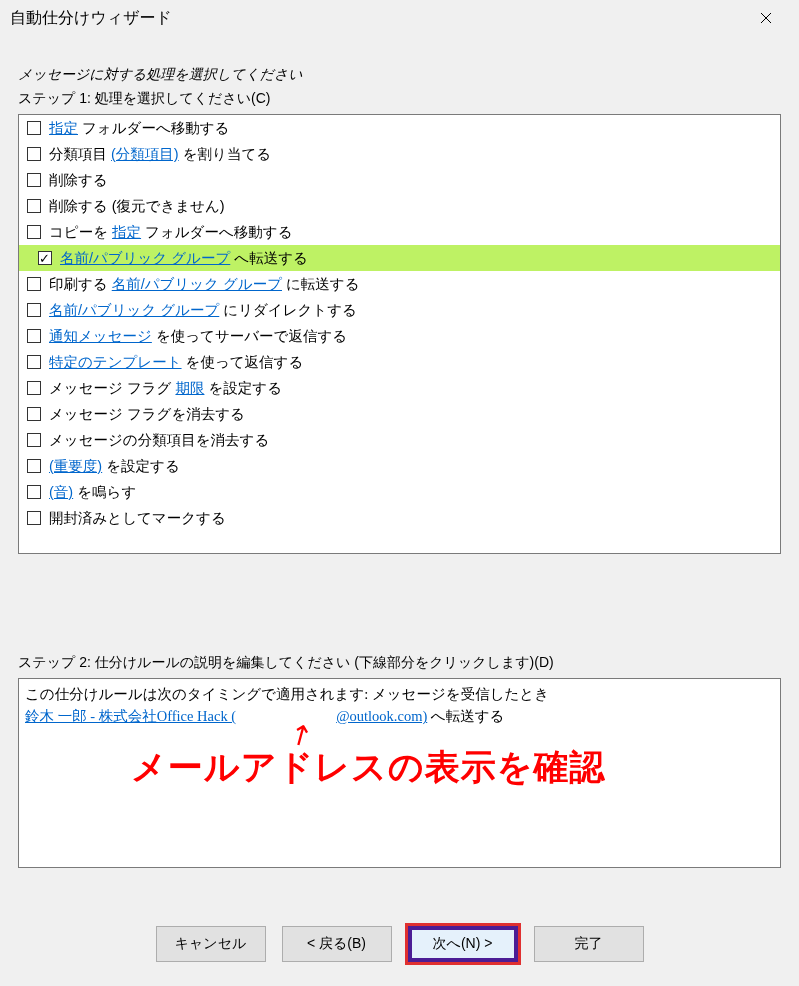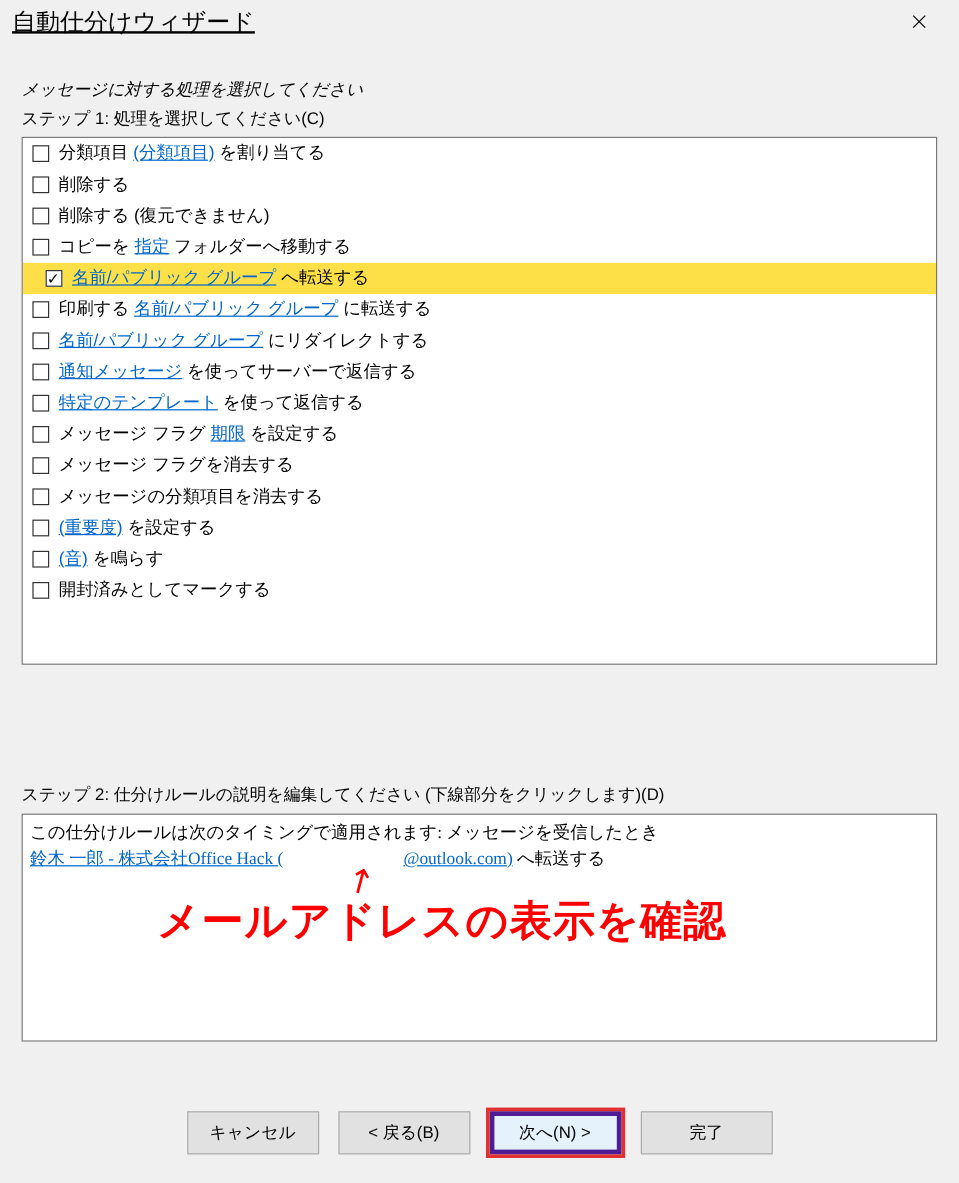--- a/index.html
+++ b/index.html
@@ -13,21 +13,21 @@
     overflow: hidden;
     color: #000;
   }
   .titlebar {
     display: flex;
     align-items: center;
     height: 36px;
     padding: 0 10px;
     background: #f0f0f0;
   }
-  .titlebar .title { flex: 1; font-size: 20px; text-decoration: underline; }
+  .titlebar .title { flex: 1; font-size: 16px; }
   .close-btn {
     width: 46px;
     height: 32px;
     display: flex;
     align-items: center;
     justify-content: center;
     cursor: pointer;
   }
   .close-btn svg { width: 12px; height: 12px; }
   .content {
@@ -41,21 +41,21 @@
     height: 440px;
     overflow: auto;
   }
   .row {
     display: flex;
     align-items: center;
     padding: 2px 4px;
     line-height: 22px;
     font-size: 14.5px;
   }
-  .row.selected { background: #fde047; padding-left: 15px; }
+  .row.selected { background: #bef264; padding-left: 15px; }
   .cb {
     width: 14px;
     height: 14px;
     border: 1px solid #333;
     margin: 0 8px 0 4px;
     background: #fff;
     flex-shrink: 0;
     position: relative;
   }
   .cb.checked::after {
@@ -143,20 +143,24 @@
         <line x1="1" y1="1" x2="11" y2="11" stroke="#000" stroke-width="1"></line>
         <line x1="11" y1="1" x2="1" y2="11" stroke="#000" stroke-width="1"></line>
       </svg>
   </div>
 </div>
 
 <div class="content">
   <div class="instruction">メッセージに対する処理を選択してください</div>
   <div class="step-label">ステップ 1: 処理を選択してください(C)</div>
   <div class="listbox" id="listbox">
+      <div class="row">
+        <span class="cb"></span>
+        <span><span class="lnk">指定</span><span> フォルダーへ移動する</span></span>
+      </div>
       <div class="row">
         <span class="cb"></span>
         <span><span>分類項目 </span><span class="lnk">(分類項目)</span><span> を割り当てる</span></span>
       </div>
       <div class="row">
         <span class="cb"></span>
         <span><span>削除する</span></span>
       </div>
       <div class="row">
         <span class="cb"></span>

